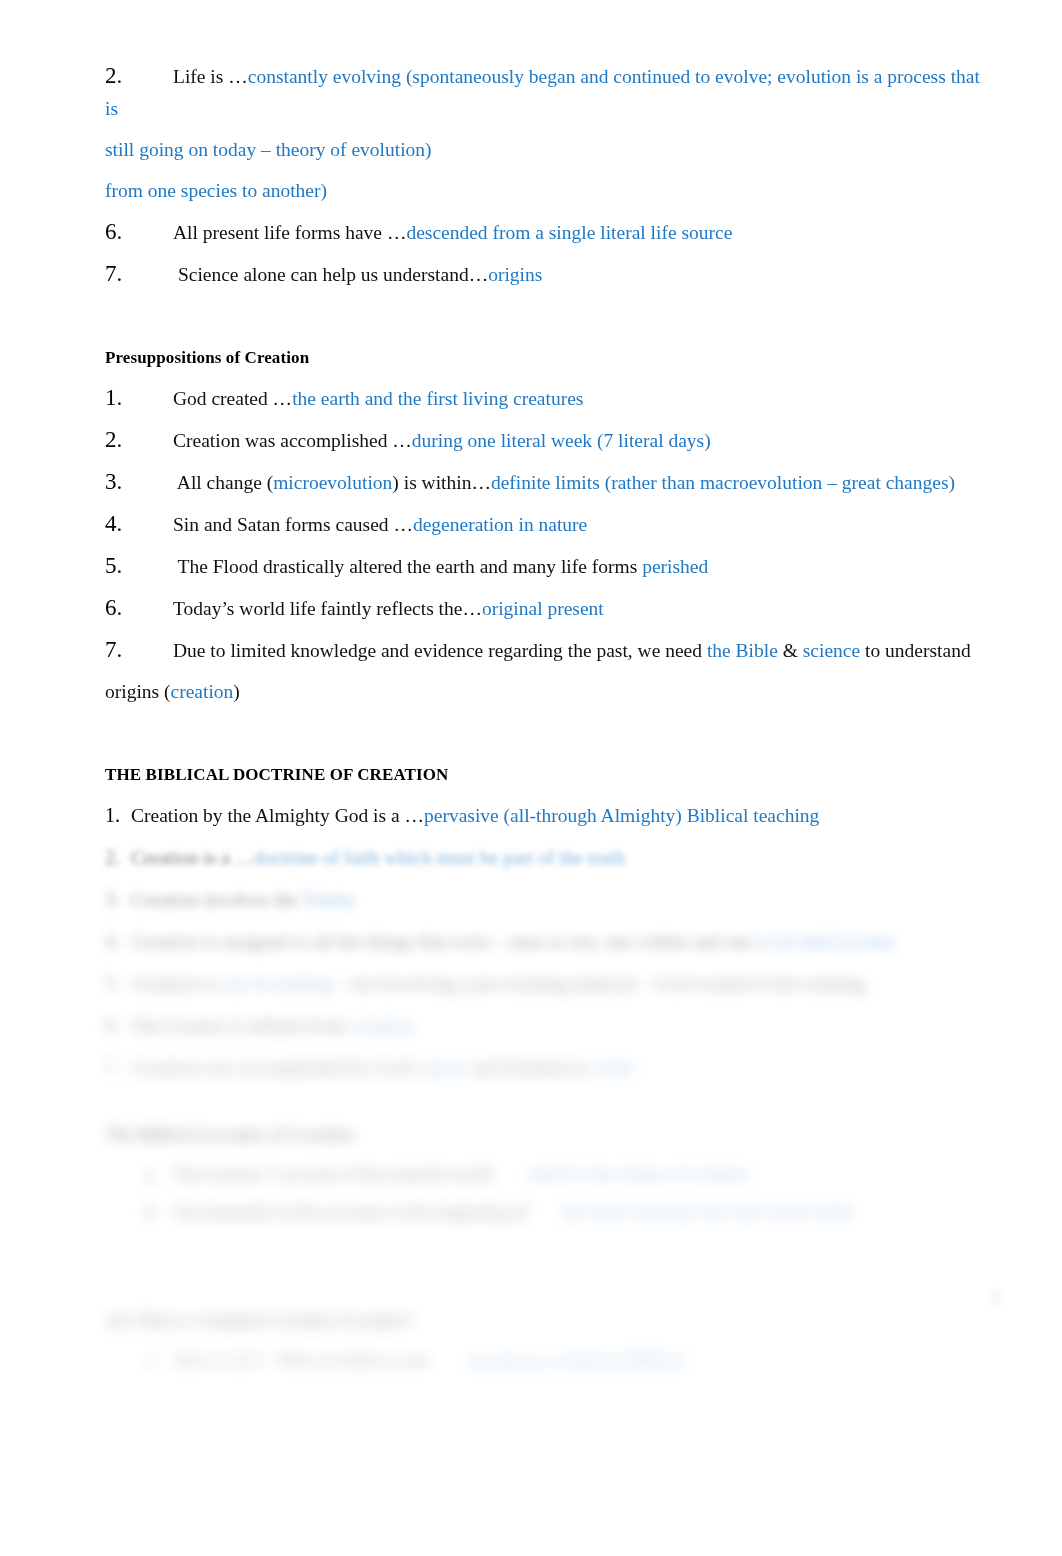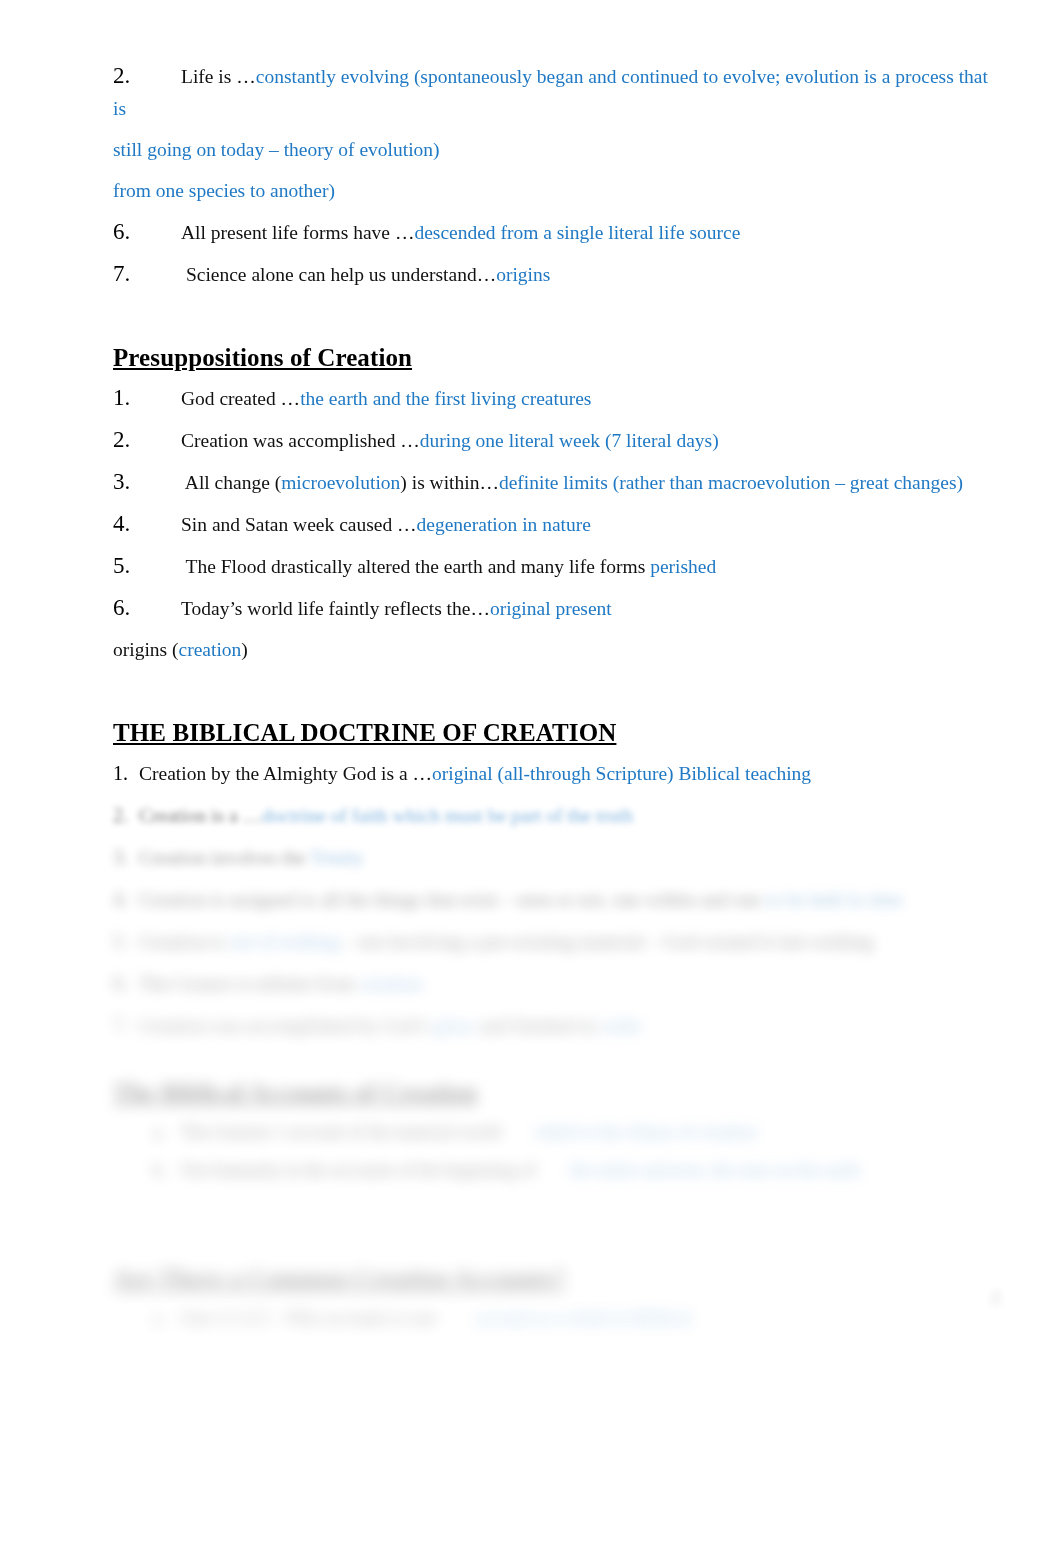--- a/index.html
+++ b/index.html
@@ -17,21 +17,21 @@
   }
   .page {
     position: relative;
     width: 1062px;
     height: 1556px;
     background: #ffffff;
     padding: 0;
   }
   .content {
     position: absolute;
-    left: 113px;
+    left: 105px;
     top: 60px;
     width: 880px;
   }
 
   
   .row {
     display: block;
     position: relative;
     font-size: 19.5px;
     line-height: 32px;
@@ -50,26 +50,25 @@
   .blue { color: #2079c4; }
   .black { color: #111111; }
   .row.hang {
     padding-left: 0;
   }
 
   .spacer-lg { height: 44px; }
   .spacer-md { height: 28px; }
 
   h3.heading {
-    font-size: 25px;
+    font-size: 17px;
     font-weight: bold;
     line-height: 28px;
     margin: 0 0 10px 0;
     letter-spacing: 0.1px;
-    text-decoration: underline;
   }
 
   
   .subrow {
     position: relative;
     font-size: 18px;
     line-height: 30px;
     margin: 0 0 8px 0;
     padding-left: 40px;
   }
@@ -133,43 +132,46 @@
 
       <div class="row">
         <span class="num">2.</span><span class="txt black">Creation was accomplished …</span><span class="txt blue">during one literal week (7 literal days)</span>
       </div>
 
       <div class="row">
         <span class="num">3.</span><span class="txt black"> All change (</span><span class="txt blue">microevolution</span><span class="txt black">) is within…</span><span class="txt blue">definite limits (rather than macroevolution – great changes)</span>
       </div>
 
       <div class="row">
-        <span class="num">4.</span><span class="txt black">Sin and Satan week caused …</span><span class="txt blue">degeneration in nature</span>
+        <span class="num">4.</span><span class="txt black">Sin and Satan forms caused …</span><span class="txt blue">degeneration in nature</span>
       </div>
 
       <div class="row">
         <span class="num">5.</span><span class="txt black"> The Flood drastically altered the earth and many life forms </span><span class="txt blue">perished</span>
       </div>
 
       <div class="row">
         <span class="num">6.</span><span class="txt black">Today’s world life faintly reflects the…</span><span class="txt blue">original present</span>
       </div>
 
+      <div class="row">
+        <span class="num">7.</span><span class="txt black">Due to limited knowledge and evidence regarding the past, we need </span><span class="txt blue">the Bible</span><span class="txt black"> &amp; </span><span class="txt blue">science</span><span class="txt black"> to understand</span>
+      </div>
       <div class="row hang">
         <span class="txt black">origins (</span><span class="txt blue">creation</span><span class="txt black">)</span>
       </div>
     </div>
 
     <div class="spacer-lg"></div>
 
     <div>
       <h3 class="heading">THE BIBLICAL DOCTRINE OF CREATION</h3>
 
       <div class="row">
-        <span class="num tight">1.</span><span class="txt black">Creation by the Almighty God is a …</span><span class="txt blue">original (all-through Scripture) Biblical teaching</span>
+        <span class="num tight">1.</span><span class="txt black">Creation by the Almighty God is a …</span><span class="txt blue">pervasive (all-through Almighty) Biblical teaching</span>
       </div>
 
       <div class="row b2">
         <span class="num tight">2.</span><span class="txt black">Creation is a …</span><span class="txt blue">doctrine of faith which must be part of the truth</span>
       </div>
 
       <div class="row b4">
         <span class="num tight">3.</span><span class="txt black">Creation involves the </span><span class="txt blue">Trinity</span>
       </div>
 

